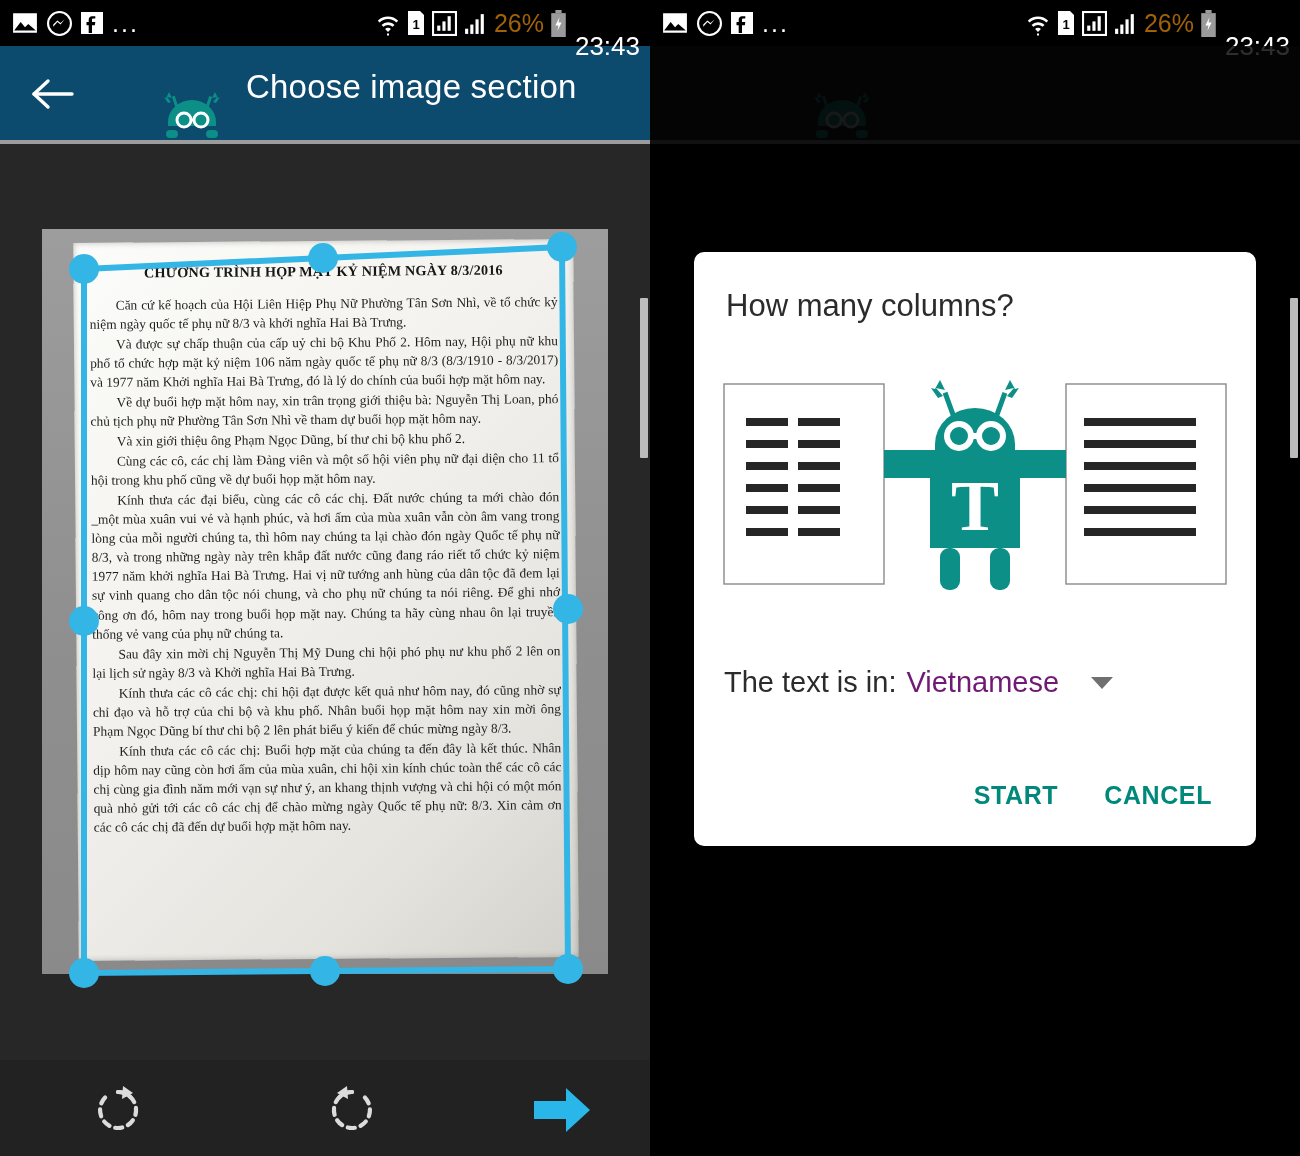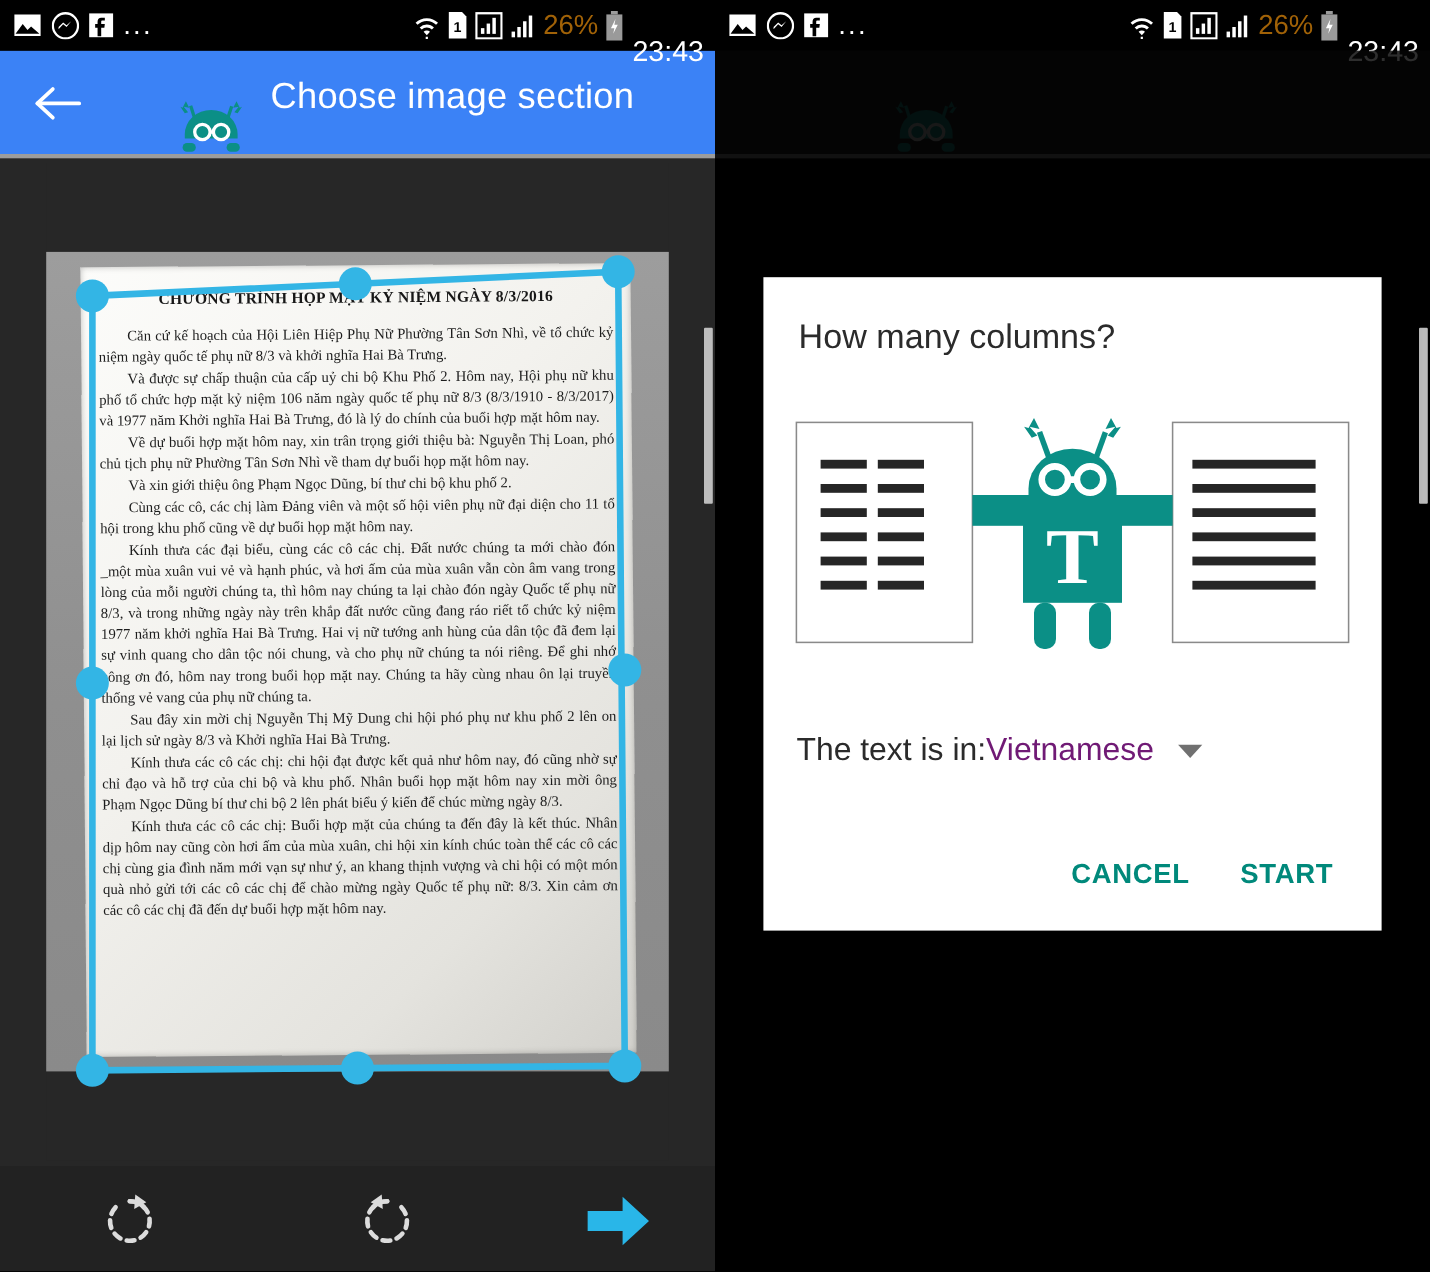--- a/index.html
+++ b/index.html
@@ -21,21 +21,21 @@
   .sb-left { display: flex; align-items: center; gap: 9px; }
   .sb-right { margin-left: auto; display: flex; align-items: center; gap: 6px; }
   .sb-ico { display: inline-flex; align-items: center; justify-content: center; }
   .sb-dots { color: #fff; font-size: 25px; line-height: 12px; letter-spacing: 2px; }
   .pct { color: #a16207; font-size: 25px; }
   .clock { color: #fff; font-size: 26px; margin-left: 2px; margin-top: 46px; }
 
   
   .appbar {
     position: absolute; top: 46px; left: 0; width: 650px; height: 96px;
-    background: #3b82f6; z-index: 30;
+    background: #0c4a6e; z-index: 30;
   }
   .appbar.dim { background: #1b1b1b; }
   .back-arrow {
     position: absolute; left: 30px; top: 28px; width: 44px; height: 40px;
     cursor: pointer;
   }
   .appbar-title {
     position: absolute; left: 246px; top: 22px;
     color: #fff; font-size: 33px; font-weight: 400; letter-spacing: .2px;
     white-space: nowrap;
@@ -98,31 +98,31 @@
     background: #bdbdbd; z-index: 35;
   }
 
   
   .scrim {
     position: absolute; left: 0; top: 46px; width: 650px; height: 1110px;
     background: rgba(0,0,0,.82); z-index: 50;
   }
   .dialog {
     position: absolute; left: 44px; top: 252px; width: 562px; height: 594px;
-    background: #fff; border-radius: 0; z-index: 55;
+    background: #fff; border-radius: 10px; z-index: 55;
     box-shadow: 0 12px 40px rgba(0,0,0,.55);
   }
   .dlg-title {
     position: absolute; left: 32px; top: 36px;
     font-size: 31px; color: #2b2b2b; font-weight: 400;
   }
   .dlg-illus { position: absolute; left: 24px; top: 126px; width: 514px; height: 212px; }
   .dlg-lang {
     position: absolute; left: 30px; top: 414px; display: flex; align-items: center;
-    font-size: 29px; color: #2b2b2b; 
+    font-size: 29px; color: #2b2b2b; gap: 10px;
   }
   .lang-value { color: #701a75; }
   .caret { width: 0; height: 0; border-left: 11px solid transparent; border-right: 11px solid transparent;
            border-top: 12px solid #707070; margin-left: 22px; cursor: pointer; }
   .dlg-actions {
     position: absolute; right: 28px; bottom: 24px; display: flex; gap: 14px; align-items: center;
   }
   .dlg-btn {
     color: #00897b; font-size: 25px; font-weight: 700; letter-spacing: .6px;
     padding: 12px 16px; cursor: pointer; background: none; border: none;
@@ -434,18 +434,18 @@
         <text x="257" y="152" font-family="Liberation Serif, serif" font-size="72" font-weight="700" fill="#fff" text-anchor="middle">T</text>
       </svg>
 
       <div class="dlg-lang">
         <span>The text is in:</span>
         <span class="lang-value">Vietnamese</span>
         <span class="caret"></span>
       </div>
 
       <div class="dlg-actions">
+        <button class="dlg-btn">START</button>
         <button class="dlg-btn">CANCEL</button>
-        <button class="dlg-btn">START</button>
       </div>
     </div>
   </div>
 </div>
 
 </body></html>

